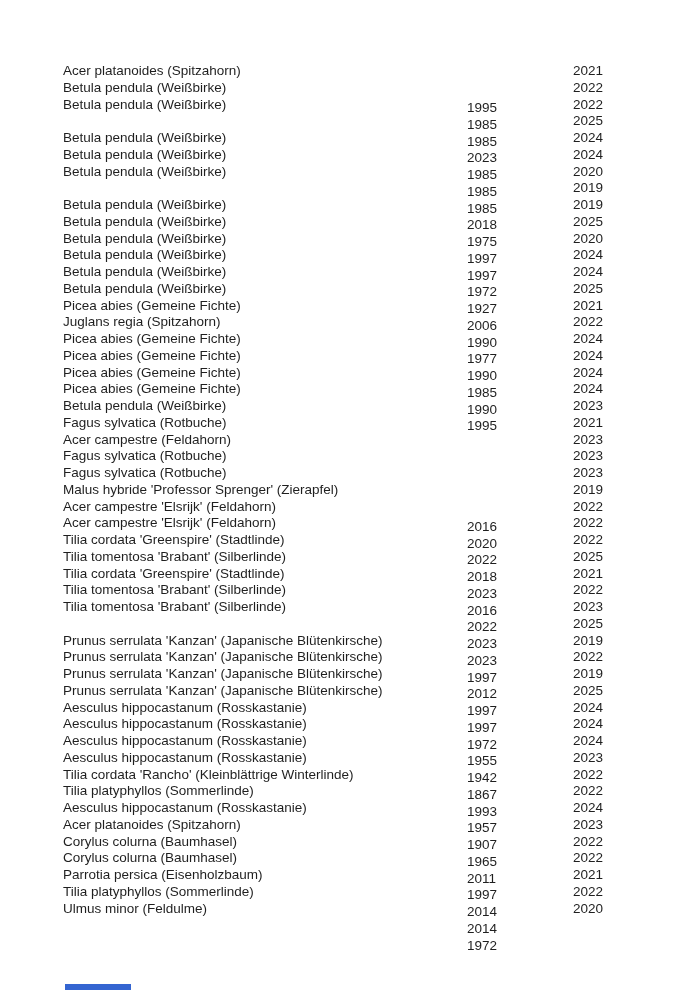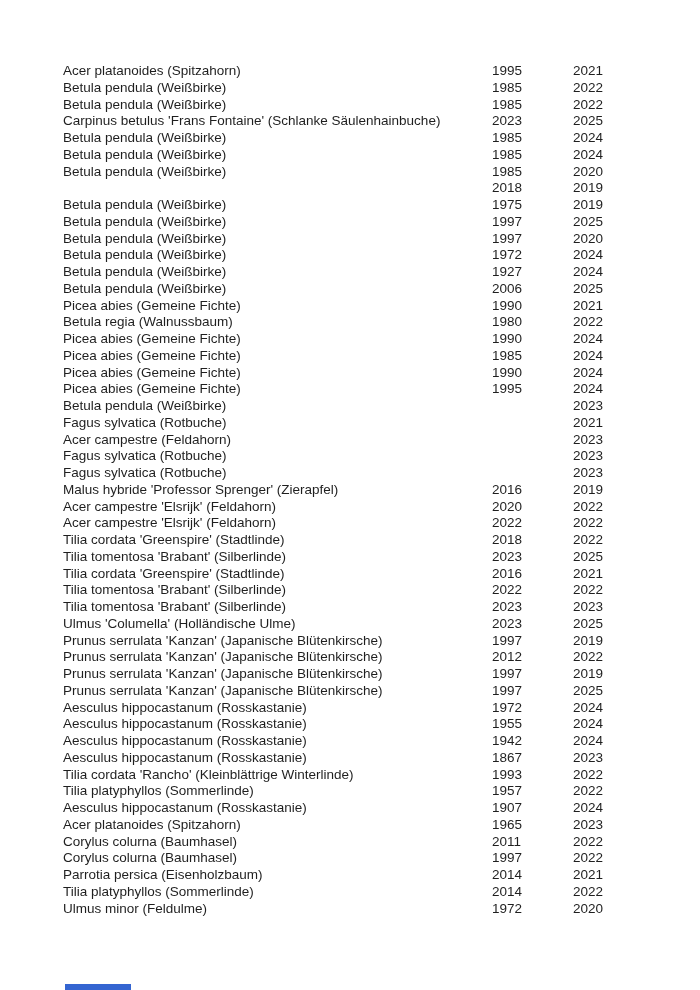--- a/index.html
+++ b/index.html
@@ -21,21 +21,21 @@
   }
   .row {
     position: relative;
     height: 16.76px;
     line-height: 16.76px;
     font-size: 13.5px;
     color: #1f1f1f;
     white-space: nowrap;
   }
   .c-name { position: absolute; left: 63px; }
-  .c-y1   { position: absolute; left: 492px; }
+  .c-y1   { position: absolute; left: 467px; margin-top: 37px; }
   .c-y2   { position: absolute; left: 553px; margin-left: 20px; }
   .clipped-blue-link {
     position: absolute;
     left: 65px; top: 984px;
     width: 66px; height: 6px;
     background: #3465d1;
   }
 </style>
 </head>
 <body>
@@ -54,21 +54,20 @@
     <span class="c-y2">2022</span>
   </div>
 
   <div class="row">
     <span class="c-name">Betula pendula (Weißbirke)</span>
     <span class="c-y1">1985</span>
     <span class="c-y2">2022</span>
   </div>
 
   <div class="row">
-    <span class="c-name">Carpinus betulus 'Frans Fontaine' (Schlanke Säulenhainbuche)</span>
     <span class="c-y1">2023</span>
     <span class="c-y2">2025</span>
   </div>
 
   <div class="row">
     <span class="c-name">Betula pendula (Weißbirke)</span>
     <span class="c-y1">1985</span>
     <span class="c-y2">2024</span>
   </div>
 
@@ -125,22 +124,22 @@
     <span class="c-y2">2025</span>
   </div>
 
   <div class="row">
     <span class="c-name">Picea abies (Gemeine Fichte)</span>
     <span class="c-y1">1990</span>
     <span class="c-y2">2021</span>
   </div>
 
   <div class="row">
-    <span class="c-name">Betula regia (Walnussbaum)</span>
-    <span class="c-y1">1980</span>
+    <span class="c-name">Juglans regia (Spitzahorn)</span>
+    <span class="c-y1">1977</span>
     <span class="c-y2">2022</span>
   </div>
 
   <div class="row">
     <span class="c-name">Picea abies (Gemeine Fichte)</span>
     <span class="c-y1">1990</span>
     <span class="c-y2">2024</span>
   </div>
 
   <div class="row">
@@ -233,21 +232,20 @@
     <span class="c-y2">2022</span>
   </div>
 
   <div class="row">
     <span class="c-name">Tilia tomentosa 'Brabant' (Silberlinde)</span>
     <span class="c-y1">2023</span>
     <span class="c-y2">2023</span>
   </div>
 
   <div class="row">
-    <span class="c-name">Ulmus 'Columella' (Holländische Ulme)</span>
     <span class="c-y1">2023</span>
     <span class="c-y2">2025</span>
   </div>
 
   <div class="row">
     <span class="c-name">Prunus serrulata 'Kanzan' (Japanische Blütenkirsche)</span>
     <span class="c-y1">1997</span>
     <span class="c-y2">2019</span>
   </div>
 

